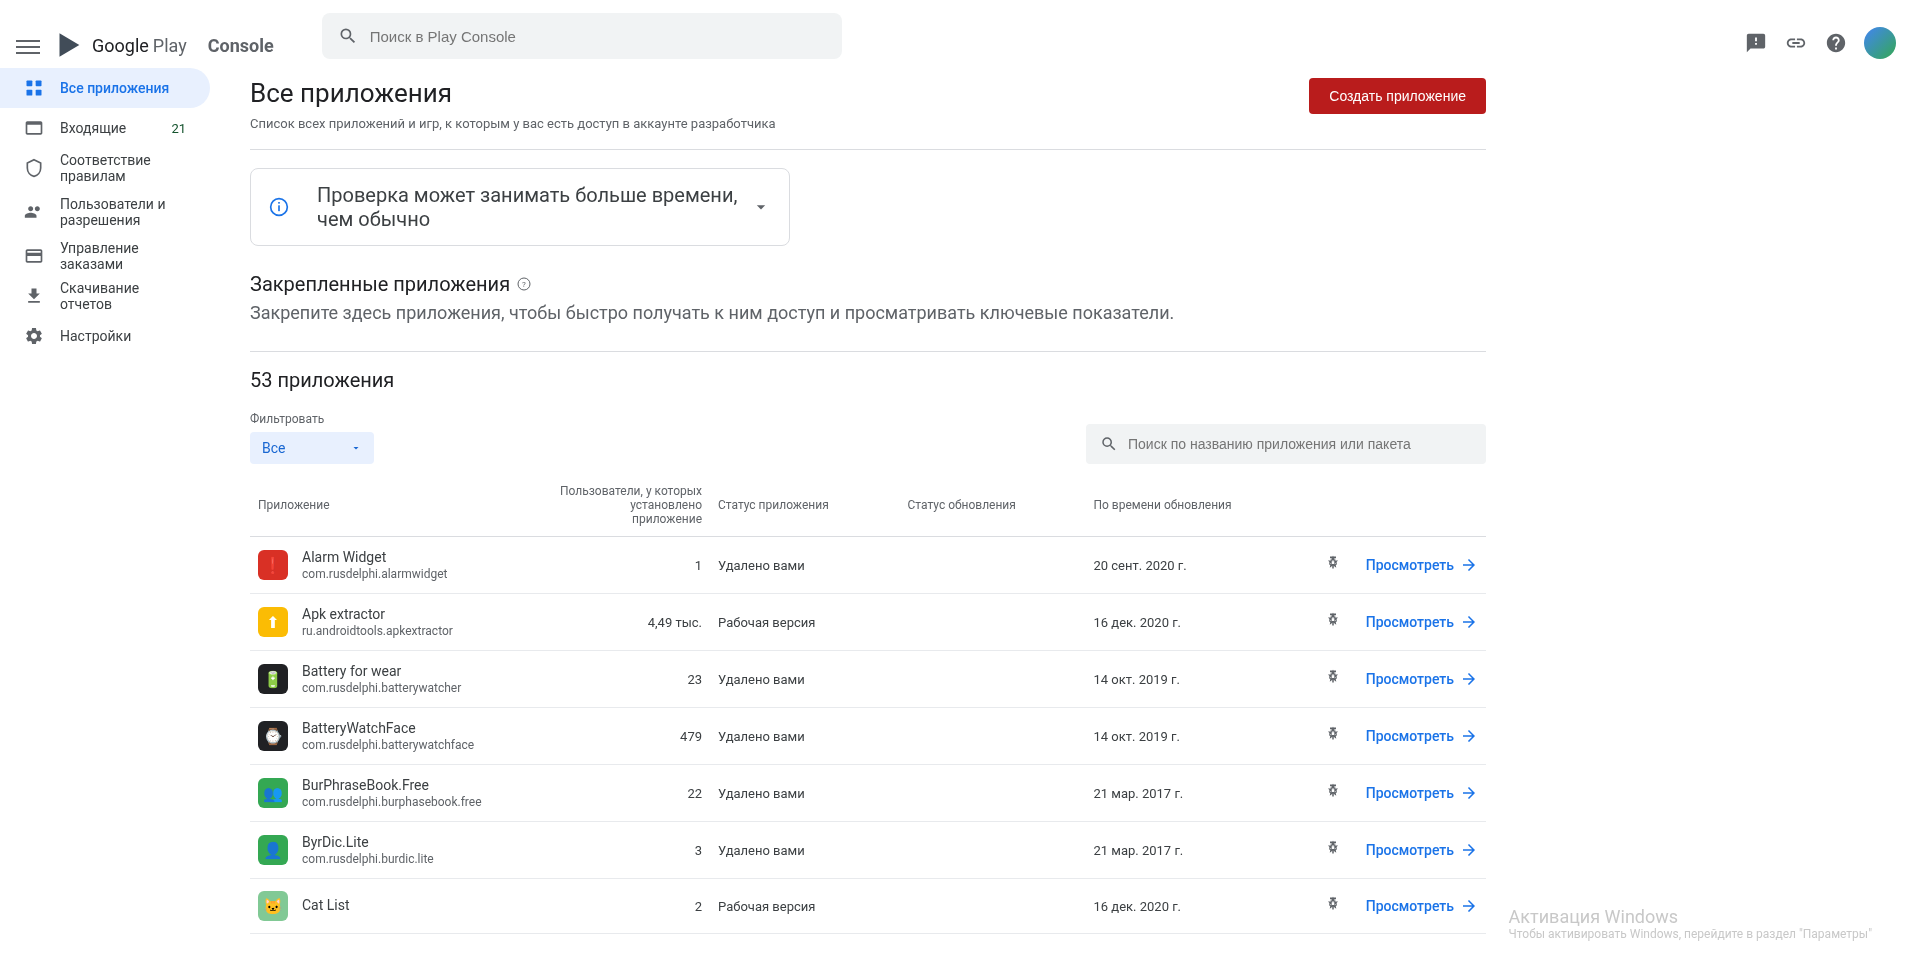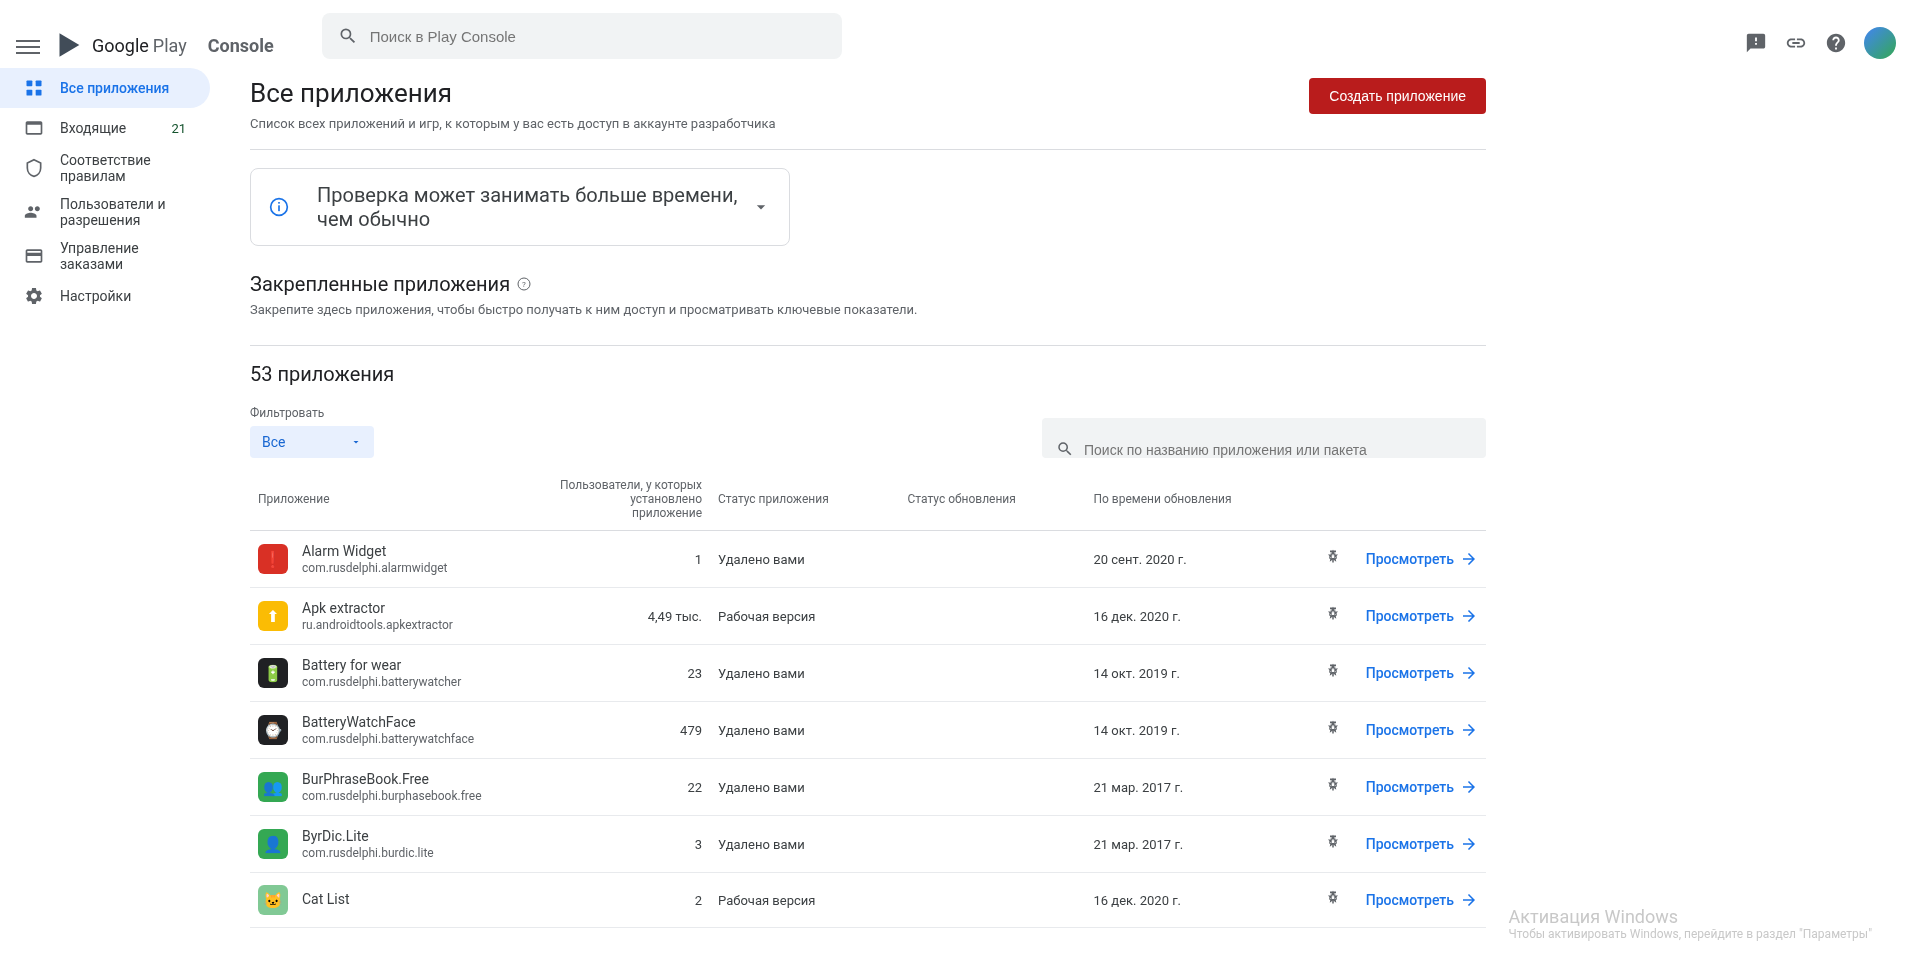--- a/index.html
+++ b/index.html
@@ -25,27 +25,27 @@
 .sidebar-badge { margin-left: auto; font-size: 13px; color: #14532d; }
 .main { flex: 1; padding: 0 32px 32px 32px; max-width: 1300px; }
 .page-header { display: flex; justify-content: space-between; align-items: flex-start; padding-top: 18px; }
 .page-title { font-size: 26px; font-weight: 400; color: #202124; }
 .page-subtitle { font-size: 13px; color: #5f6368; margin-top: 8px; }
 .create-btn { background: #b91c1c; color: #fff; border: none; border-radius: 4px; padding: 10px 20px; font-size: 14px; font-weight: 500; cursor: pointer; }
 .divider { border: none; border-top: 1px solid #dadce0; margin: 18px 0; }
 .info-box { border: 1px solid #dadce0; border-radius: 8px; padding: 14px 18px; display: flex; align-items: center; margin-bottom: 26px; max-width: 540px; }
 .info-box-text { margin-left: 28px; font-size: 20px; color: #3c4043; flex: 1; }
 .section-title { font-size: 20px; font-weight: 400; color: #202124; display: flex; align-items: center; }
-.section-subtitle { font-size: 13px; color: #5f6368; margin-top: 6px; }
+.section-subtitle { font-size: 18px; color: #5f6368; margin-top: 6px; }
 .section-divider { border: none; border-top: 1px solid #dadce0; margin: 28px 0 16px 0; }
 .count-title { font-size: 20px; font-weight: 400; margin-bottom: 20px; }
 .filter-row { display: flex; justify-content: space-between; align-items: flex-end; margin-bottom: 10px; }
 .filter-label { font-size: 12px; color: #5f6368; margin-bottom: 6px; }
 .filter-chip { background: #e8f0fe; color: #1967d2; border-radius: 4px; padding: 8px 12px; display: flex; align-items: center; font-size: 14px; width: 124px; justify-content: space-between; cursor: pointer; }
-.table-search { background: #f1f3f4; border-radius: 4px; width: 444px; height: 40px; display: flex; align-items: flex-end; padding: 0 14px; }
+.table-search { background: #f1f3f4; border-radius: 4px; width: 400px; height: 40px; display: flex; align-items: center; padding: 0 14px; }
 .table-search input { border: none; background: transparent; flex: 1; outline: none; margin-left: 10px; font-size: 14px; color: #5f6368; }
 .table { width: 100%; border-collapse: collapse; margin-top: 6px; }
 .table th { text-align: left; font-size: 12px; font-weight: 400; color: #5f6368; padding: 10px 8px; border-bottom: 1px solid #dadce0; }
 .table th.right { text-align: right; }
 .table td { padding: 12px 8px; border-bottom: 1px solid #e8eaed; font-size: 13px; color: #3c4043; vertical-align: middle; }
 .app-cell { display: flex; align-items: center; }
 .app-icon { width: 30px; height: 30px; border-radius: 6px; margin-right: 14px; flex-shrink: 0; display: flex; align-items: center; justify-content: center; font-size: 16px; }
 .app-name { font-size: 14px; color: #3c4043; }
 .app-pkg { font-size: 12px; color: #5f6368; margin-top: 2px; }
 .installs { text-align: right; }
@@ -133,20 +133,26 @@
       <span>Пользователи и разрешения</span>
     </div>
     <div class="sidebar-item">
       <svg class="sidebar-icon" viewBox="0 0 24 24">
           <path fill="#5f6368" d="M20 4H4c-1.1 0-2 .9-2 2v12c0 1.1.9 2 2 2h16c1.1 0 2-.9 2-2V6c0-1.1-.9-2-2-2zm0 14H4v-6h16v6zm0-10H4V6h16v2z"></path>
         </svg>
       <span>Управление заказами</span>
     </div>
     <div class="sidebar-item">
       <svg class="sidebar-icon" viewBox="0 0 24 24">
+          <path fill="#5f6368" d="M19 9h-4V3H9v6H5l7 7 7-7zM5 18v2h14v-2H5z"></path>
+        </svg>
+      <span>Скачивание отчетов</span>
+    </div>
+    <div class="sidebar-item">
+      <svg class="sidebar-icon" viewBox="0 0 24 24">
           <path fill="#5f6368" d="M19.14 12.94c.04-.3.06-.61.06-.94 0-.32-.02-.64-.07-.94l2.03-1.58c.18-.14.23-.41.12-.61l-1.92-3.32c-.12-.22-.37-.29-.59-.22l-2.39.96c-.5-.38-1.03-.7-1.62-.94l-.36-2.54c-.04-.24-.24-.41-.48-.41h-3.84c-.24 0-.43.17-.47.41l-.36 2.54c-.59.24-1.13.57-1.62.94l-2.39-.96c-.22-.08-.47 0-.59.22L2.74 8.87c-.12.21-.08.47.12.61l2.03 1.58c-.05.3-.09.63-.09.94s.02.64.07.94l-2.03 1.58c-.18.14-.23.41-.12.61l1.92 3.32c.12.22.37.29.59.22l2.39-.96c.5.38 1.03.7 1.62.94l.36 2.54c.05.24.24.41.48.41h3.84c.24 0 .44-.17.47-.41l.36-2.54c.59-.24 1.13-.56 1.62-.94l2.39.96c.22.08.47 0 .59-.22l1.92-3.32c.12-.22.07-.47-.12-.61l-2.01-1.58zM12 15.6c-1.98 0-3.6-1.62-3.6-3.6s1.62-3.6 3.6-3.6 3.6 1.62 3.6 3.6-1.62 3.6-3.6 3.6z"></path>
         </svg>
       <span>Настройки</span>
     </div>
   </div>
 
   <div class="main">
     <div class="page-header">
       <div>
         <h1 class="page-title">Все приложения</h1>

